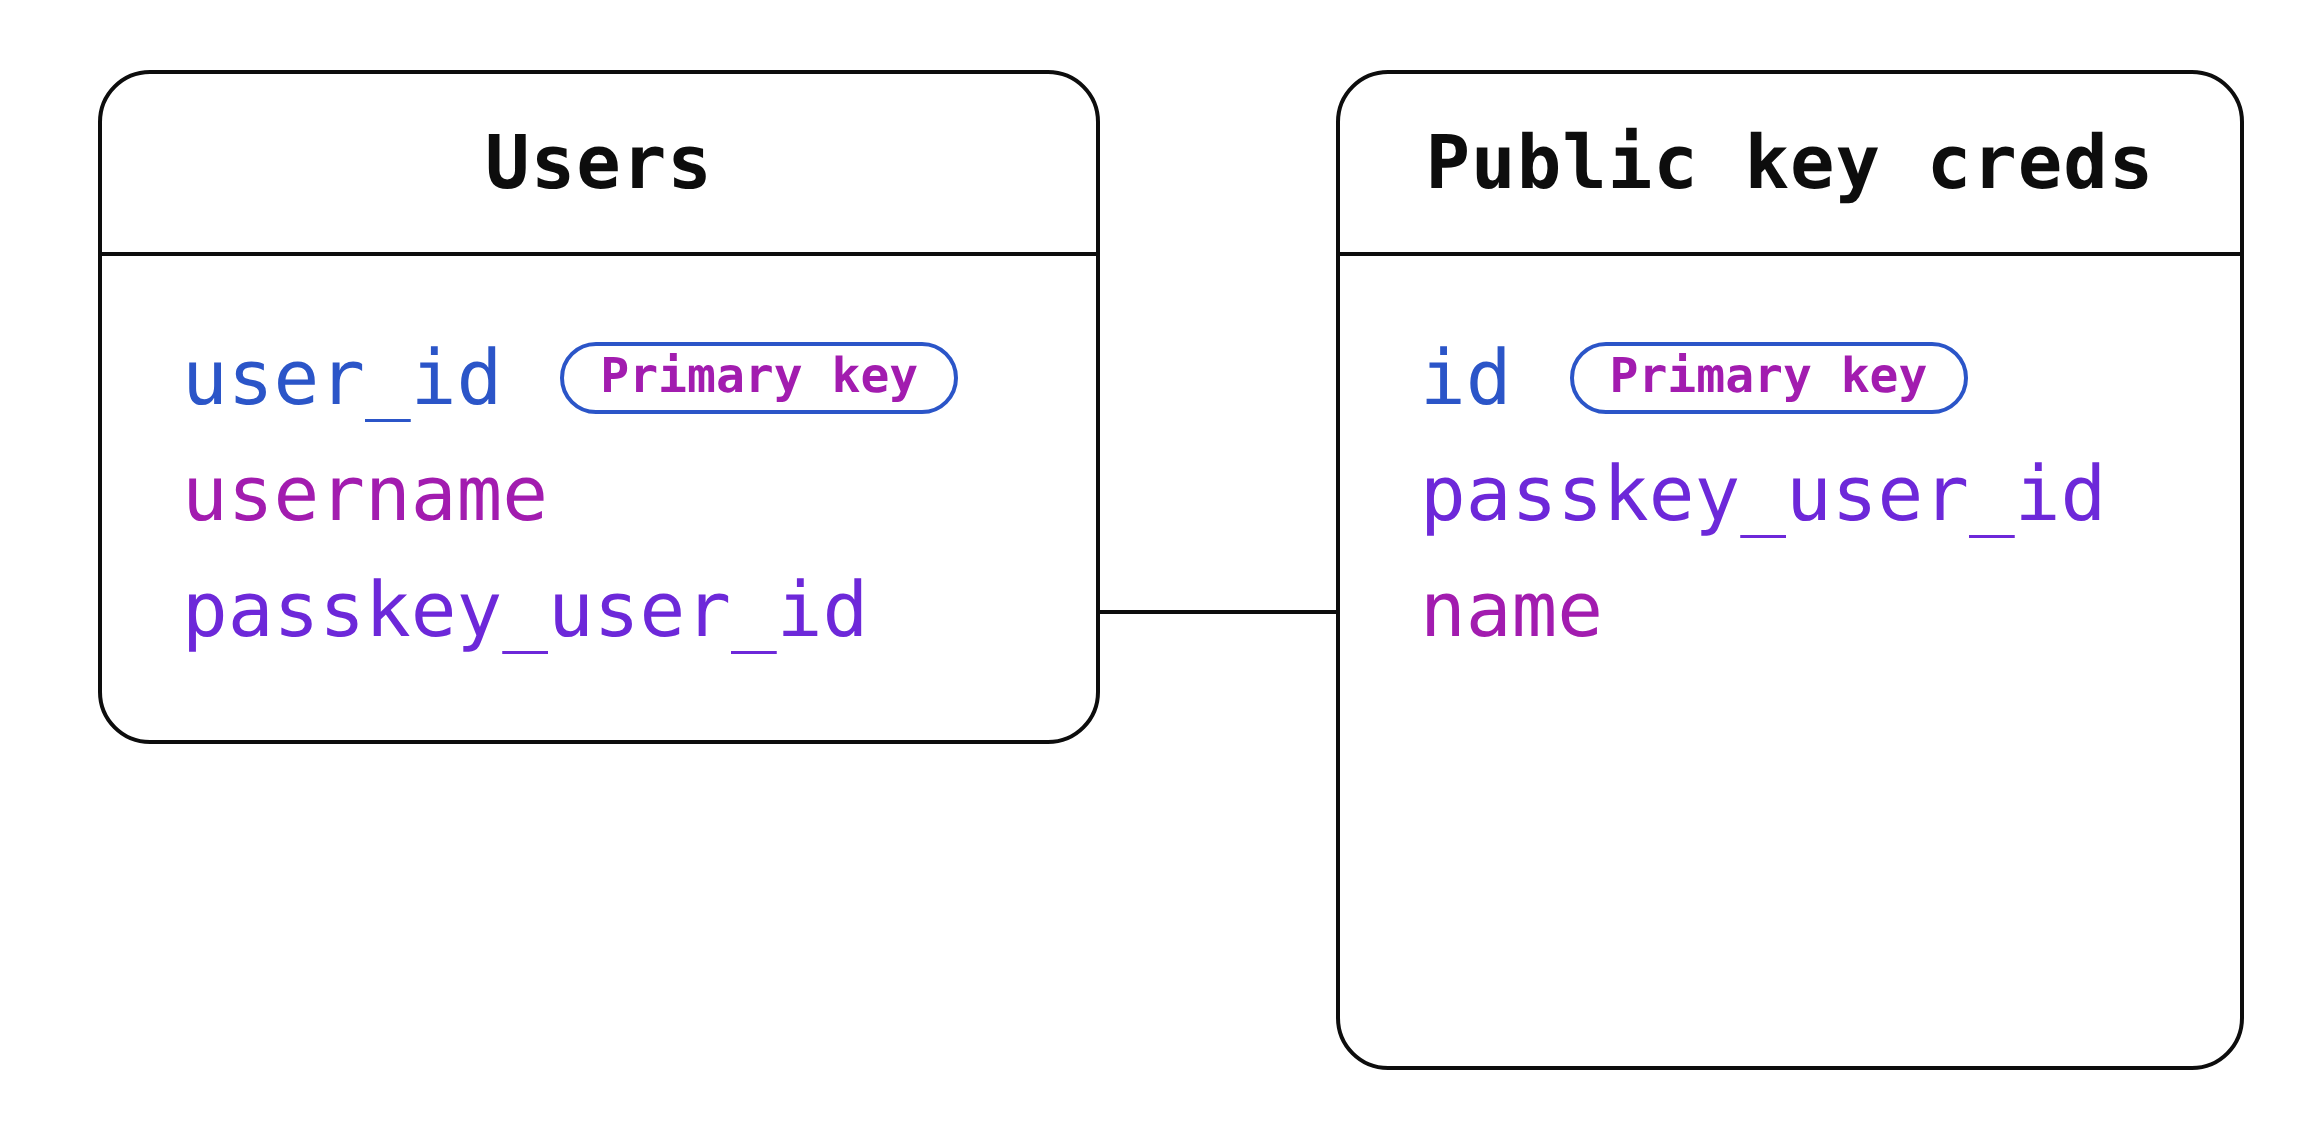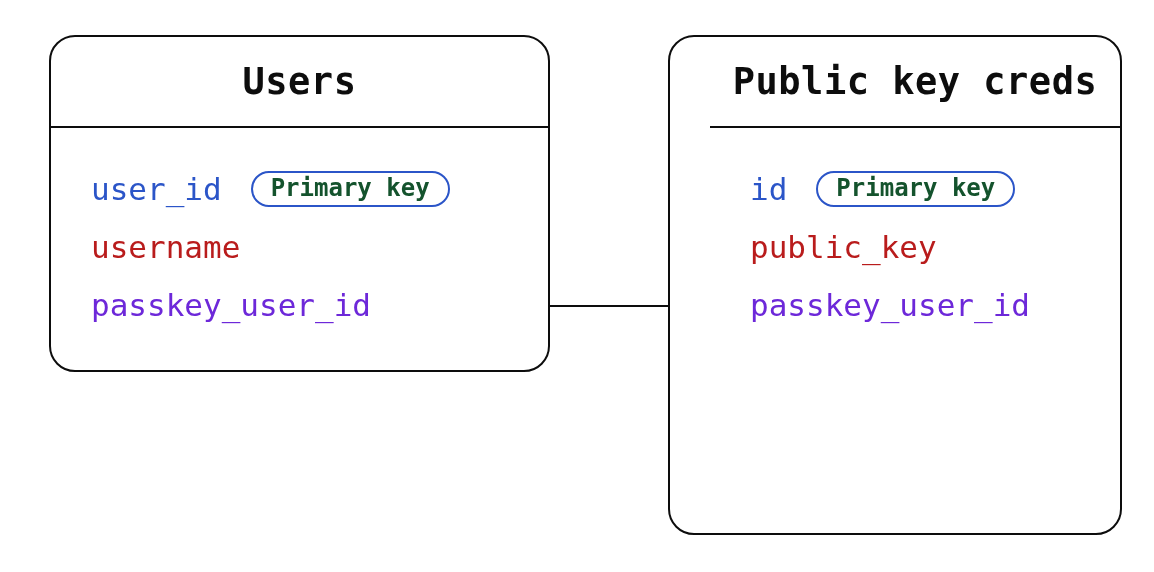--- a/index.html
+++ b/index.html
@@ -28,21 +28,20 @@
     top: 35px;
     width: 501px;
     height: 337px;
     margin-left: 21px;
   }
   .table-box.pkcreds {
     left: 668px;
     top: 35px;
     width: 454px;
     height: 500px;
-    padding-left: 40px;
   }
   .table-header {
     box-sizing: border-box;
     height: 91px;
     border-bottom: 2px solid #0d0d0d;
     display: flex;
     align-items: center;
     justify-content: center;
     font-size: 37px;
     font-weight: 700;
@@ -52,35 +51,35 @@
   .table-fields {
     padding: 32px 10px 0 40px;
   }
   .field-row {
     height: 58px;
     display: flex;
     align-items: center;
     white-space: nowrap;
   }
   .field-name {
-    font-size: 31px;
+    font-size: 38px;
     line-height: 1;
   }
   .field-primary { color: #2b55c8; }
-  .field-normal  { color: #b91c1c; }
+  .field-normal  { color: #a21caf; }
   .field-foreign { color: #6d28d9; }
   .pk-badge {
     display: inline-flex;
     align-items: center;
     justify-content: center;
     margin-left: 29px;
     padding: 3px 18px 5px 18px;
     border: 2px solid #2b55c8;
     border-radius: 18px;
-    color: #14532d;
+    color: #a21caf;
     font-size: 24px;
     font-weight: 700;
     line-height: 1;
     white-space: nowrap;
   }
   .relation-line {
     position: absolute;
     left: 481px;
     top: 305px;
     width: 187px;
@@ -112,21 +111,21 @@
   </div>
 
   <div class="table-box pkcreds">
     <div class="table-header">Public key creds</div>
     <div class="table-fields">
       <div class="field-row">
         <span class="field-name field-primary">id</span>
         <span class="pk-badge">Primary key</span>
       </div>
       <div class="field-row">
-        <span class="field-name field-normal">public_key</span>
+        <span class="field-name field-foreign">passkey_user_id</span>
       </div>
       <div class="field-row">
-        <span class="field-name field-foreign">passkey_user_id</span>
+        <span class="field-name field-normal">name</span>
       </div>
     </div>
   </div>
 
 </div>
 
 </body></html>

